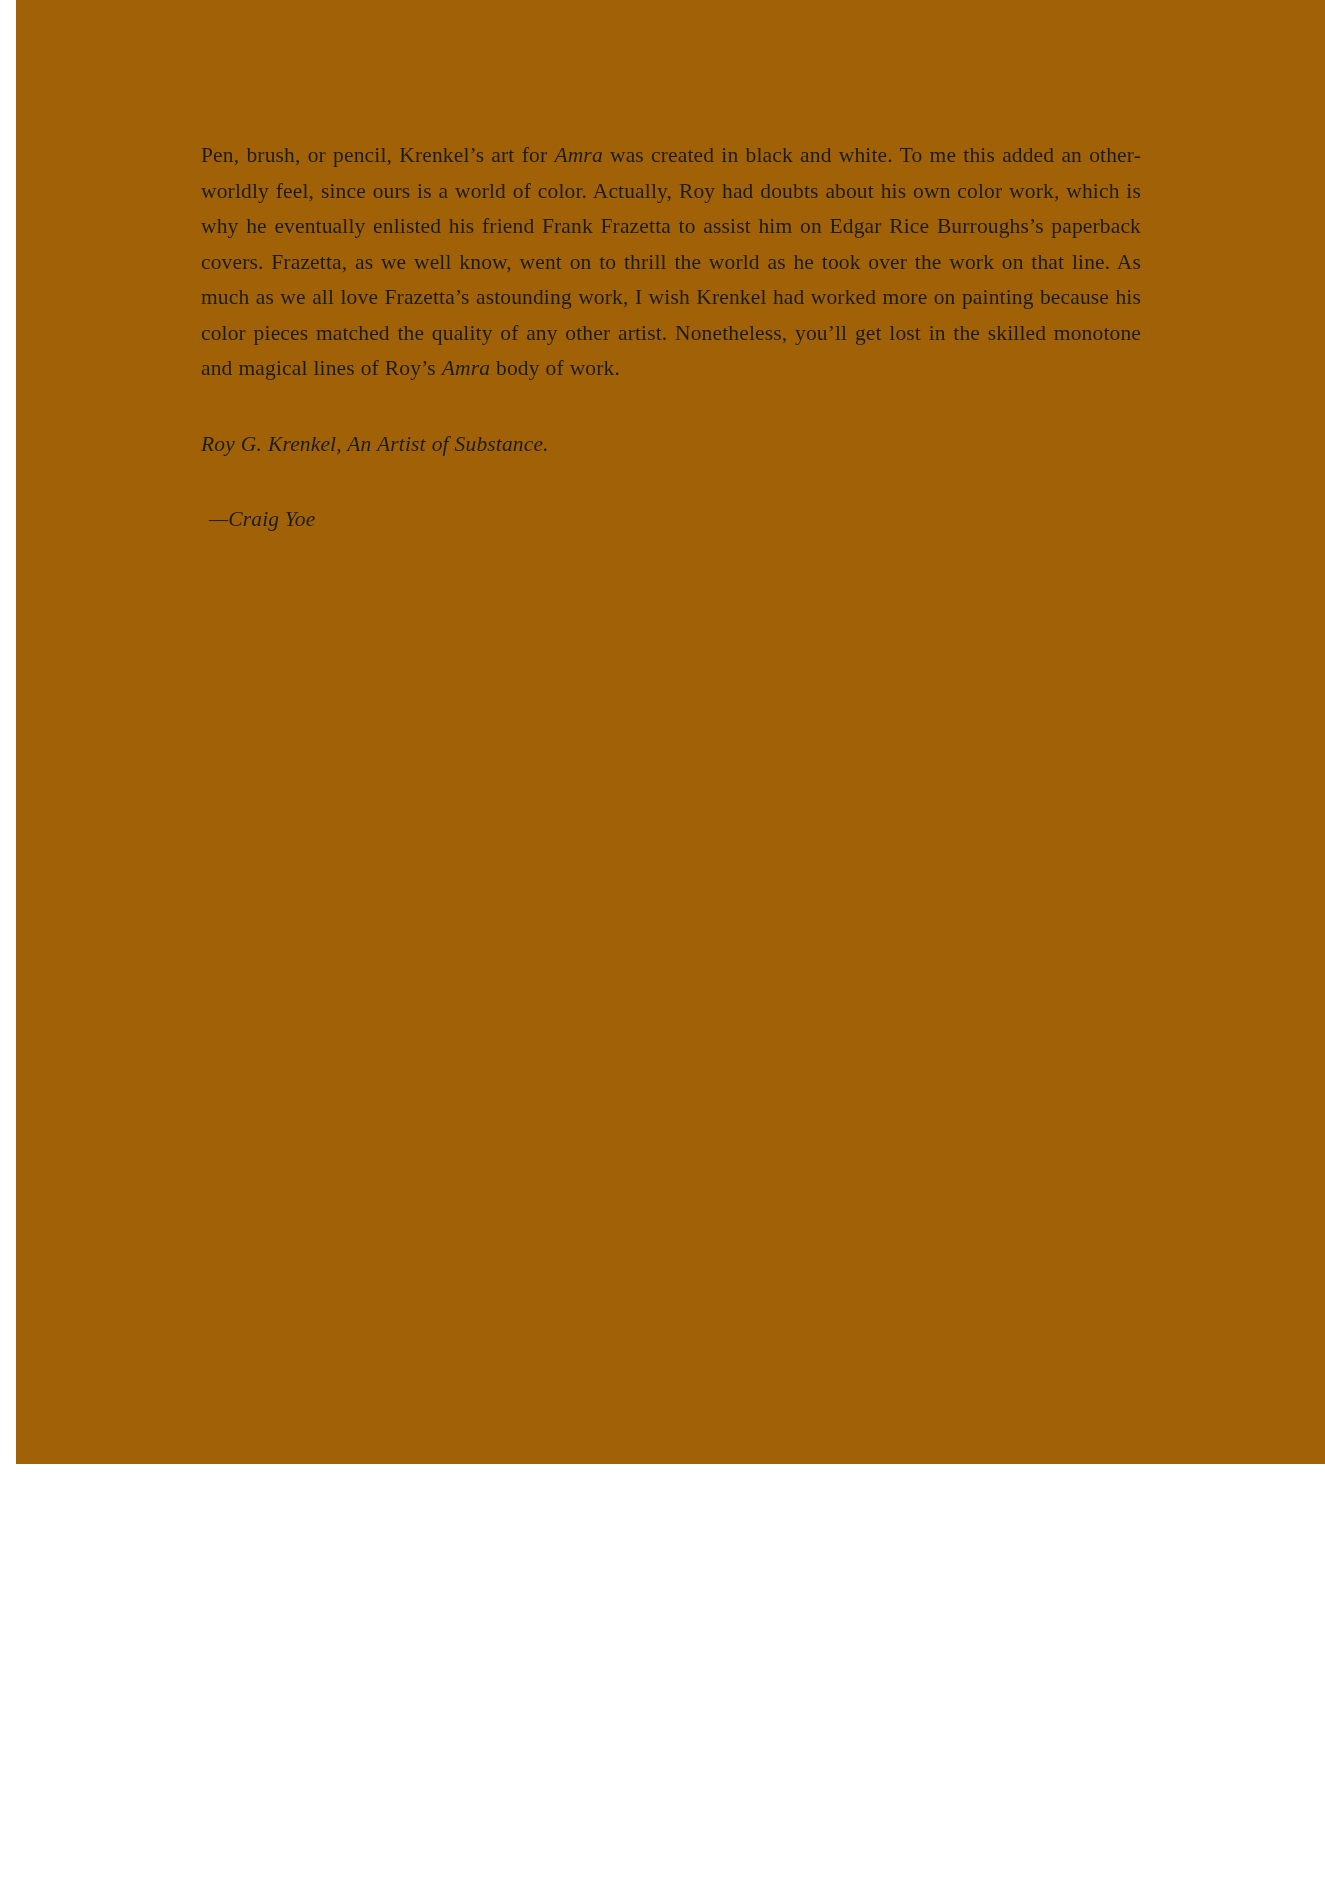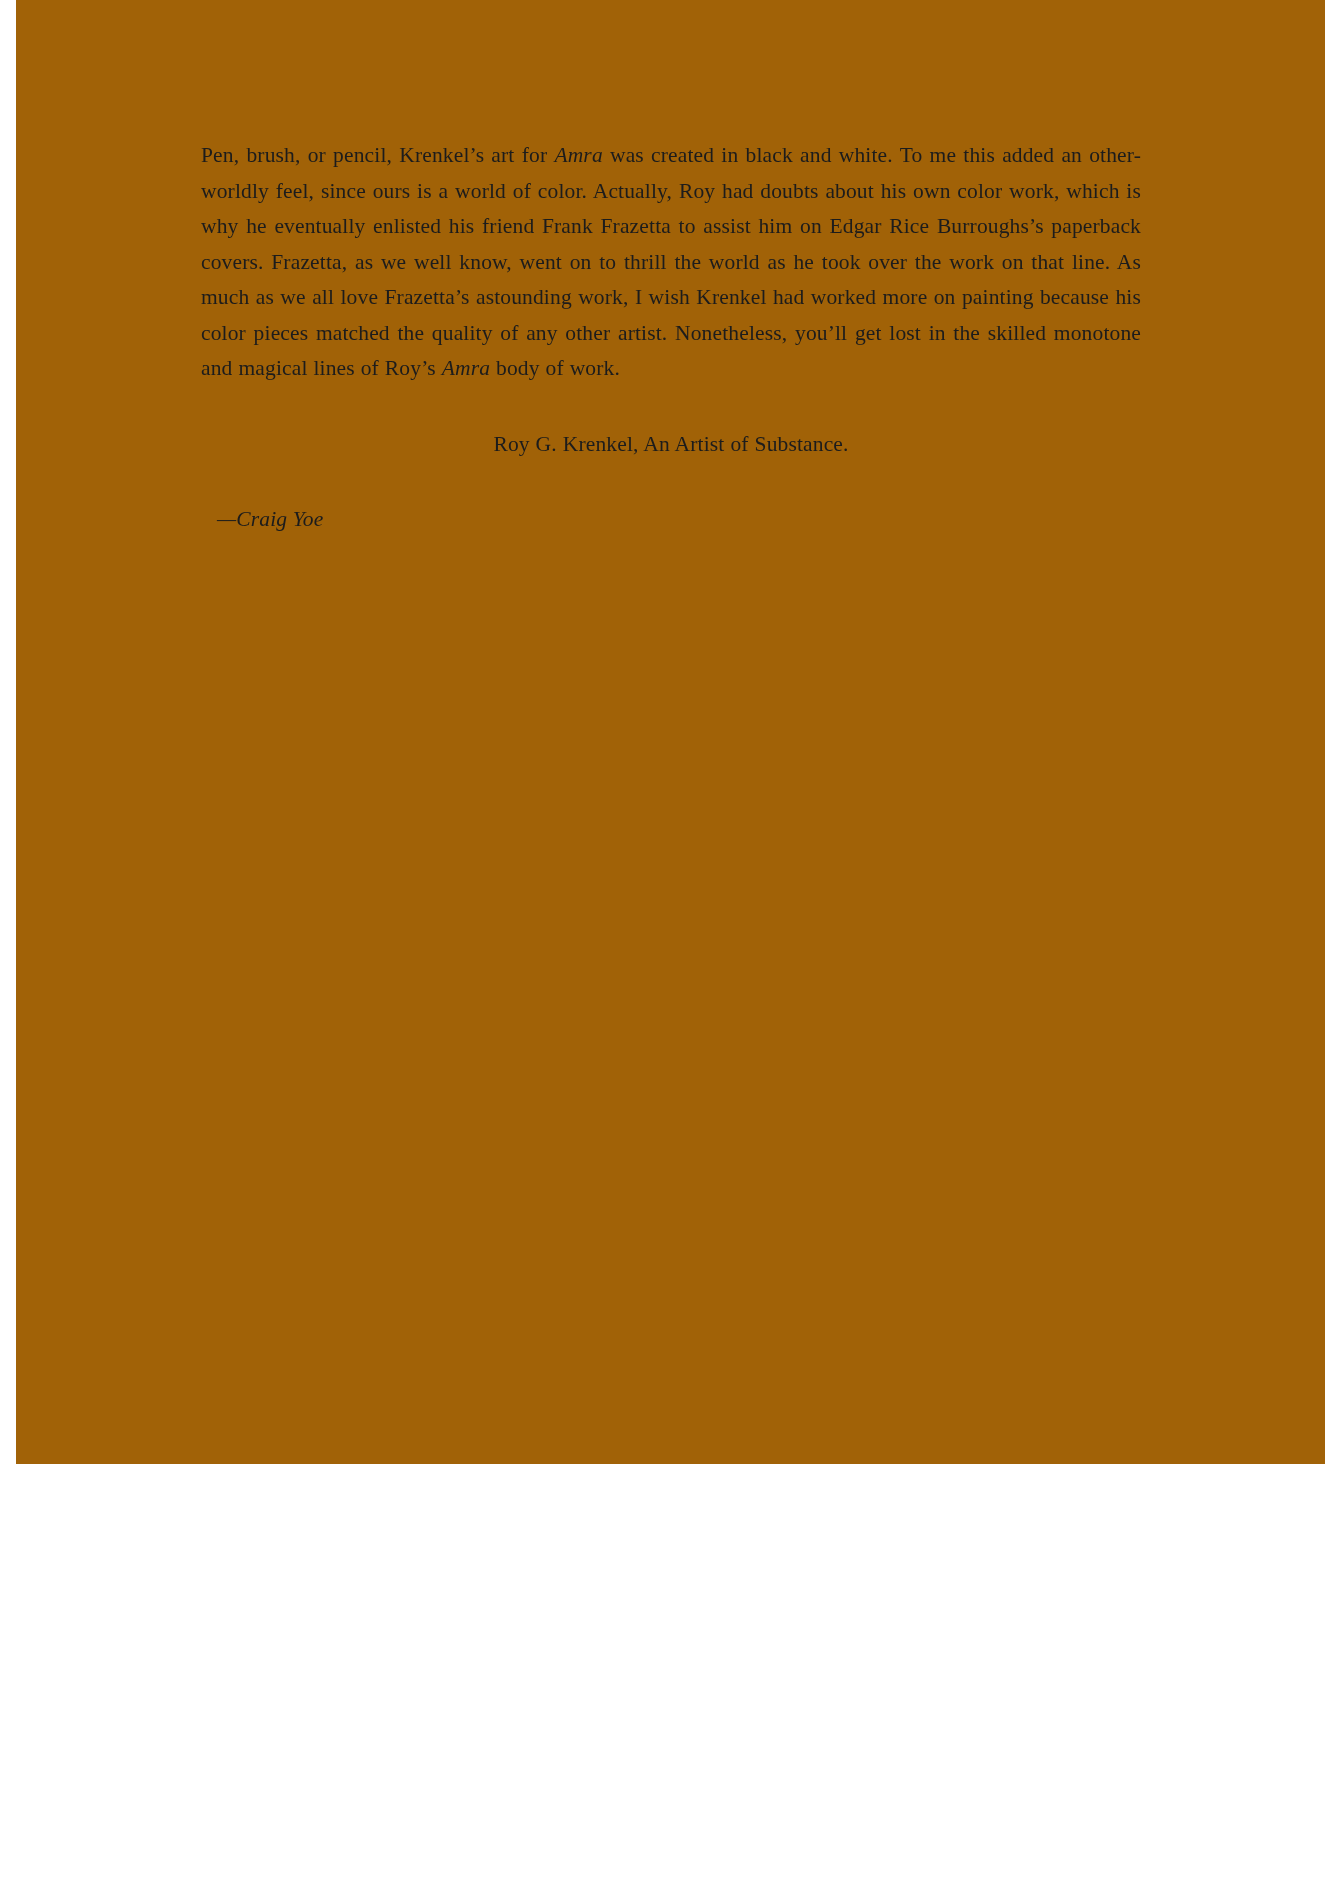--- a/index.html
+++ b/index.html
@@ -33,24 +33,25 @@
     margin: 0 0 40px 0;
     font-size: 21.5px;
     line-height: 35.5px;
     text-align: justify;
     text-justify: inter-word;
     color: #1c1c1c;
     letter-spacing: 0.15px;
     word-spacing: 0.4px;
   }
   p.para.noindent {
-    text-align: center;
+    text-align: left;
+    font-style: italic;
   }
   p.signature {
-    margin: 16px;
+    margin: 8px;
     font-size: 21.5px;
     line-height: 35.5px;
     font-style: italic;
     color: #1c1c1c;
     letter-spacing: 0.15px;
   }
   .ital {
     font-style: italic;
   }
 </style>

